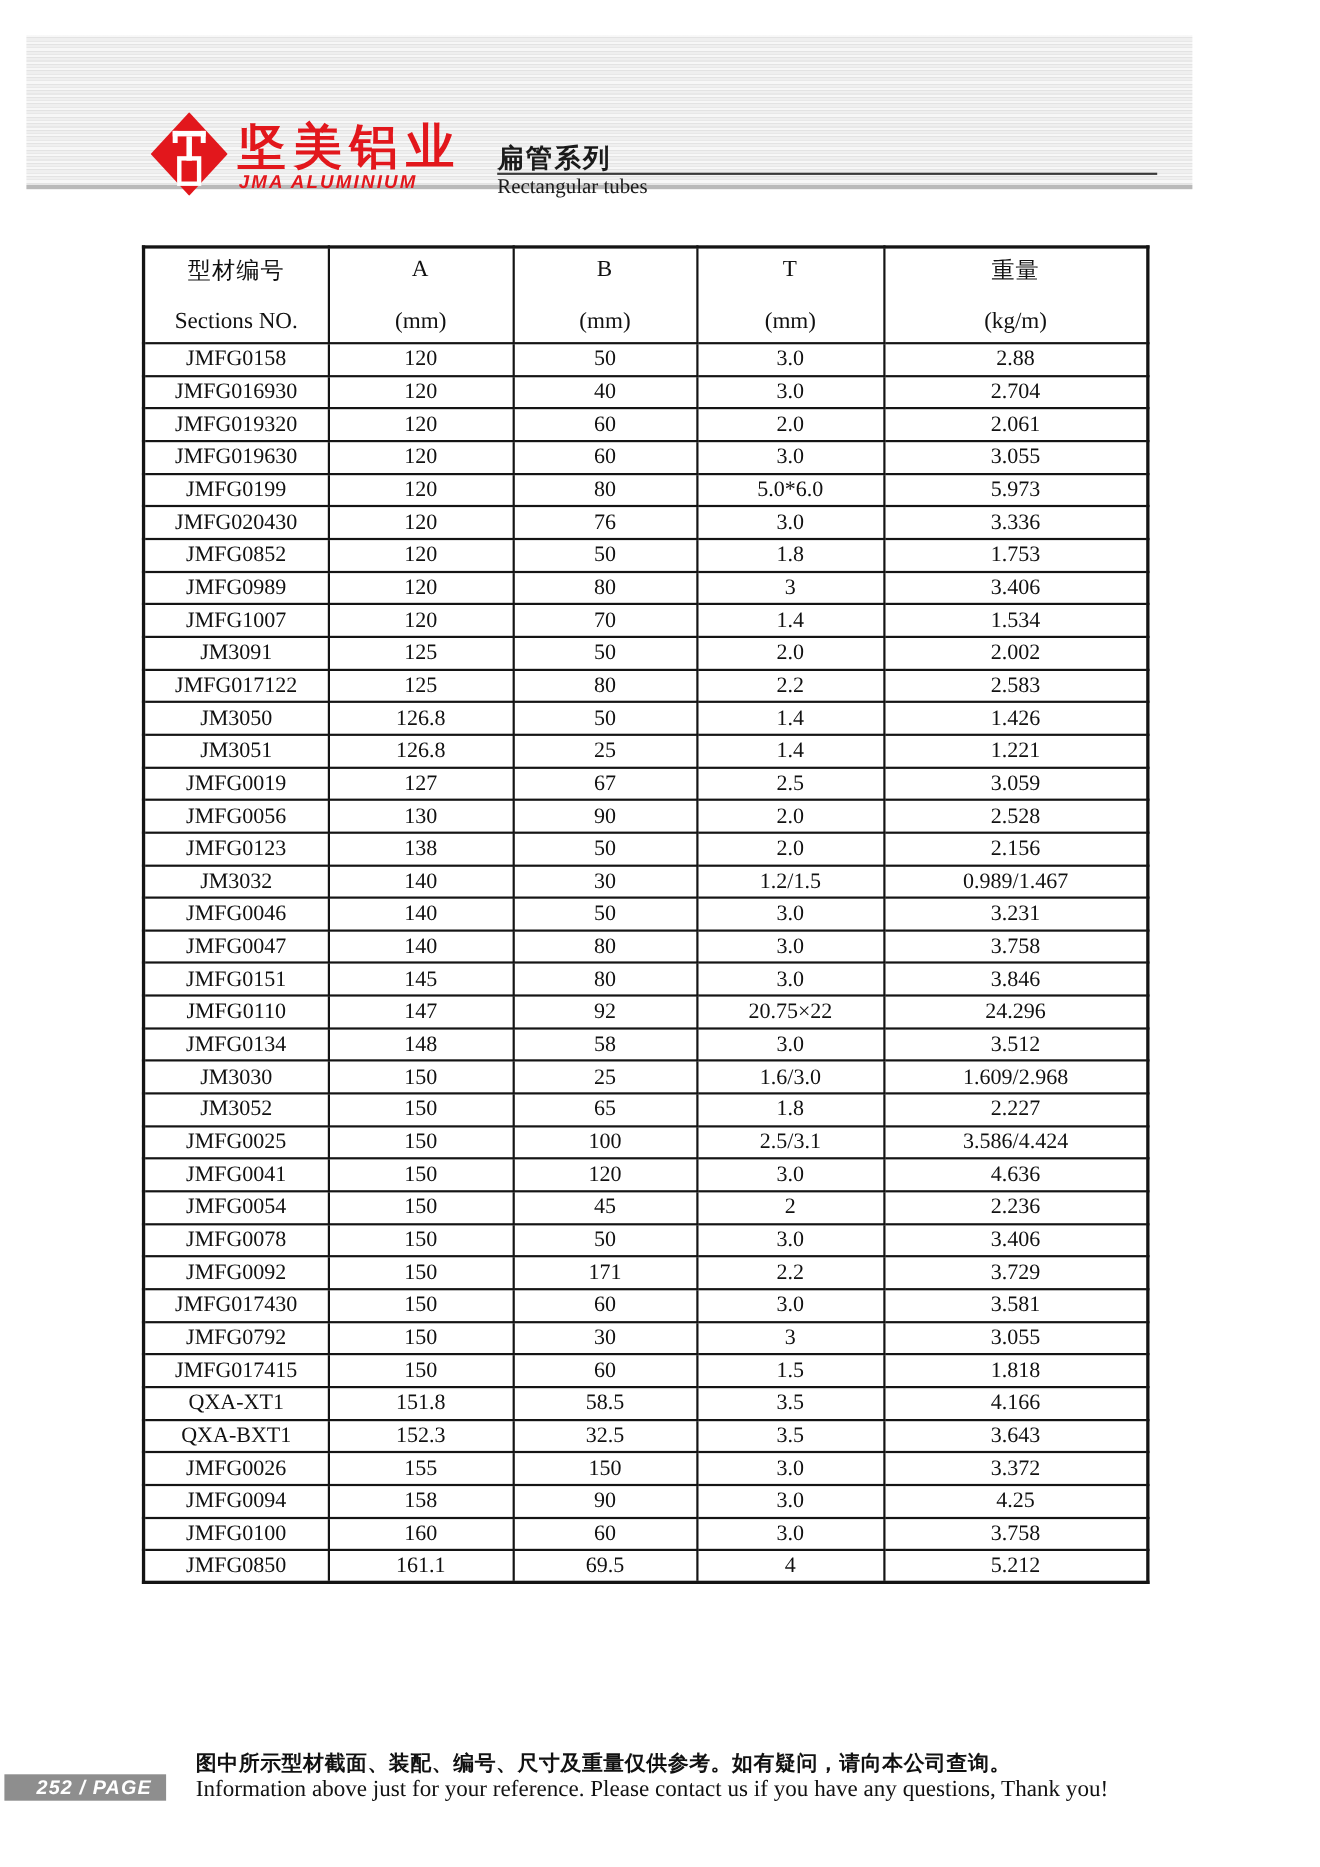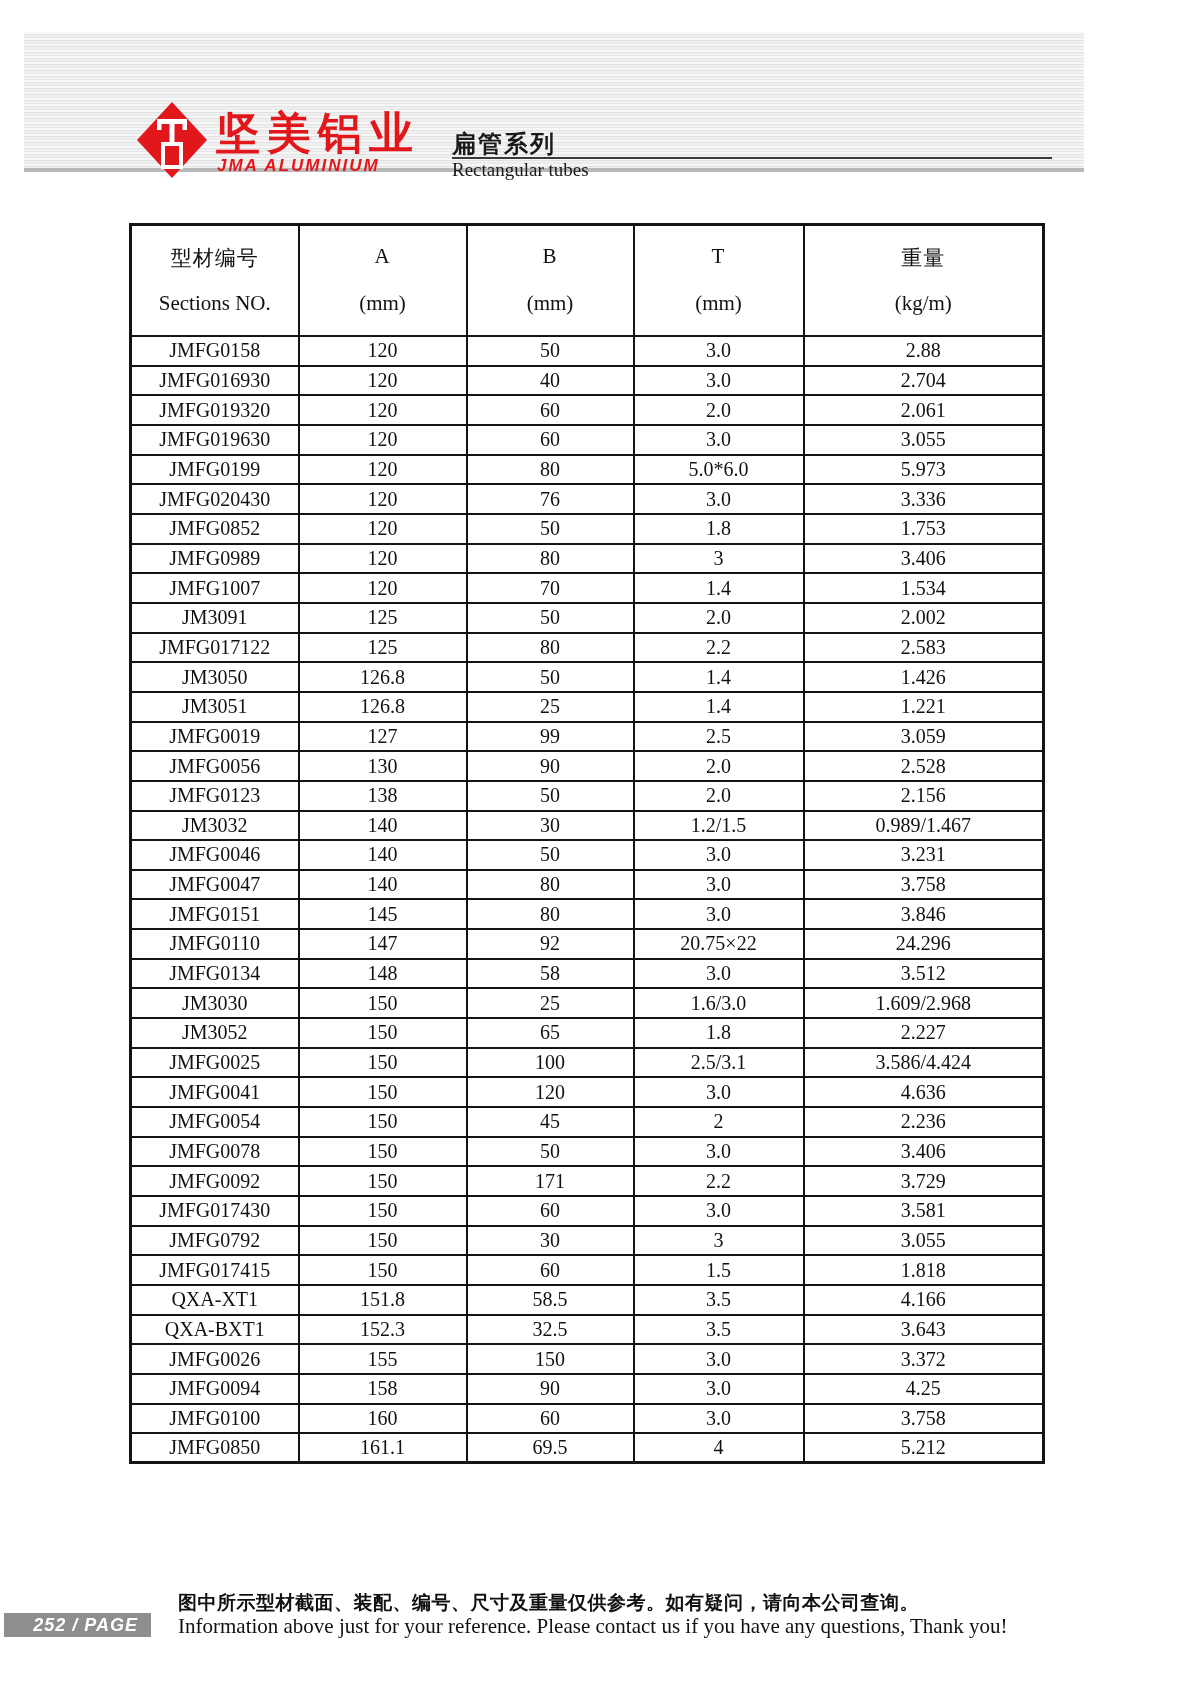--- a/index.html
+++ b/index.html
@@ -54,21 +54,21 @@
 
   
   table.spec {
     position: absolute; left: 129px; top: 223px; width: 913px;
     border-collapse: collapse; table-layout: fixed;
     font-family: "Liberation Serif", "DejaVu Serif", serif;
     color: #111111;
   }
   table.spec, table.spec th, table.spec td { border: 2px solid #141414; }
   table.spec { border-width: 3px; }
-  table.spec thead th { height: 85px; font-weight: normal; vertical-align: middle; padding: 12px; }
+  table.spec thead th { height: 85px; font-weight: normal; vertical-align: middle; padding: 0; }
   .th-wrap { display: flex; flex-direction: column; justify-content: space-between; height: 72px; margin: 6px 0 7px 0; }
   .th-cn { font-size: 21px; letter-spacing: 1px; }
   .th-en { font-size: 21px; }
   table.spec tbody td {
     height: 29.66px; padding: 0; text-align: center; vertical-align: middle;
     font-size: 20px; white-space: nowrap; overflow: hidden;
   }
 
   
   .note-cn {
@@ -243,21 +243,21 @@
         <tr>
           <td>JM3051</td>
           <td>126.8</td>
           <td>25</td>
           <td>1.4</td>
           <td>1.221</td>
         </tr>
         <tr>
           <td>JMFG0019</td>
           <td>127</td>
-          <td>99</td>
+          <td>67</td>
           <td>2.5</td>
           <td>3.059</td>
         </tr>
         <tr>
           <td>JMFG0056</td>
           <td>130</td>
           <td>90</td>
           <td>2.0</td>
           <td>2.528</td>
         </tr>

